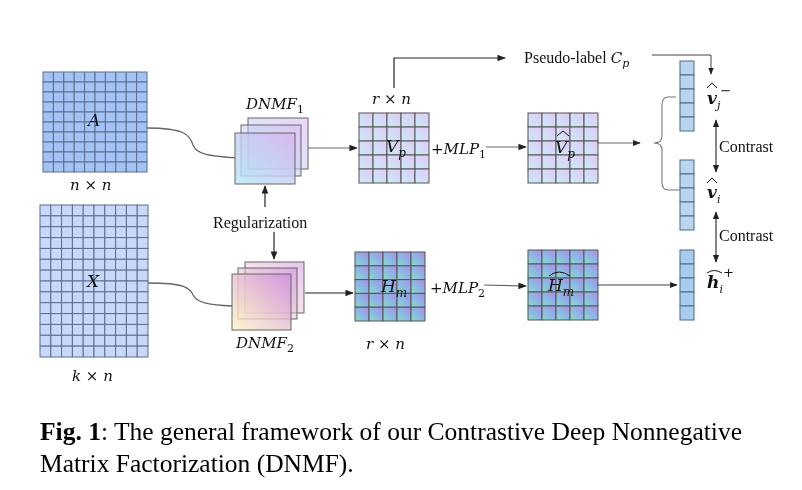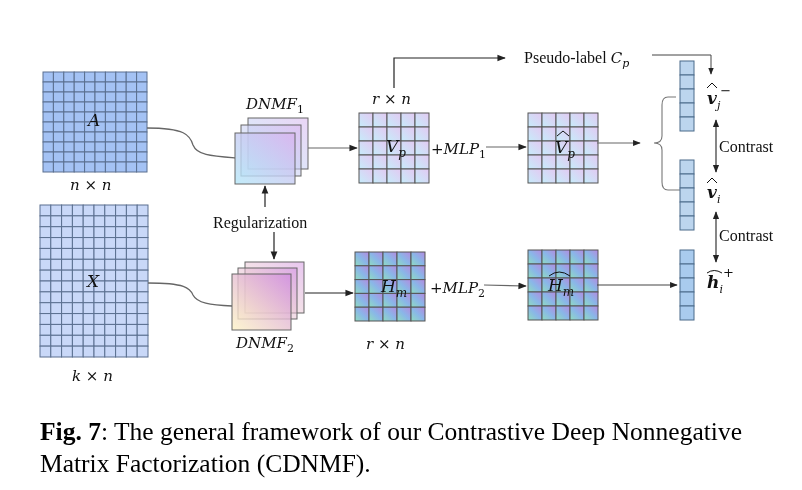--- a/index.html
+++ b/index.html
@@ -480,14 +480,14 @@
   <line x1="716" y1="132" x2="716" y2="120" stroke="#222" stroke-width="1.1" marker-end="url(#arr)"></line>
   <line x1="716" y1="132" x2="716" y2="172" stroke="#222" stroke-width="1.1" marker-end="url(#arr)"></line>
   <text class="lbl-r" x="719" y="152">Contrast</text>
 
   <line x1="716" y1="240" x2="716" y2="212" stroke="#222" stroke-width="1.1" marker-end="url(#arr)"></line>
   <line x1="716" y1="240" x2="716" y2="262" stroke="#222" stroke-width="1.1" marker-end="url(#arr)"></line>
   <text class="lbl-r" x="719" y="241">Contrast</text>
 </svg>
 
 <div class="caption">
-  <b>Fig. 7</b><span>: The general framework of our Contrastive Deep Nonnegative Matrix Factorization (CDNMF).</span>
+  <b>Fig. 1</b><span>: The general framework of our Contrastive Deep Nonnegative Matrix Factorization (DNMF).</span>
 </div>
 
 </body></html>

